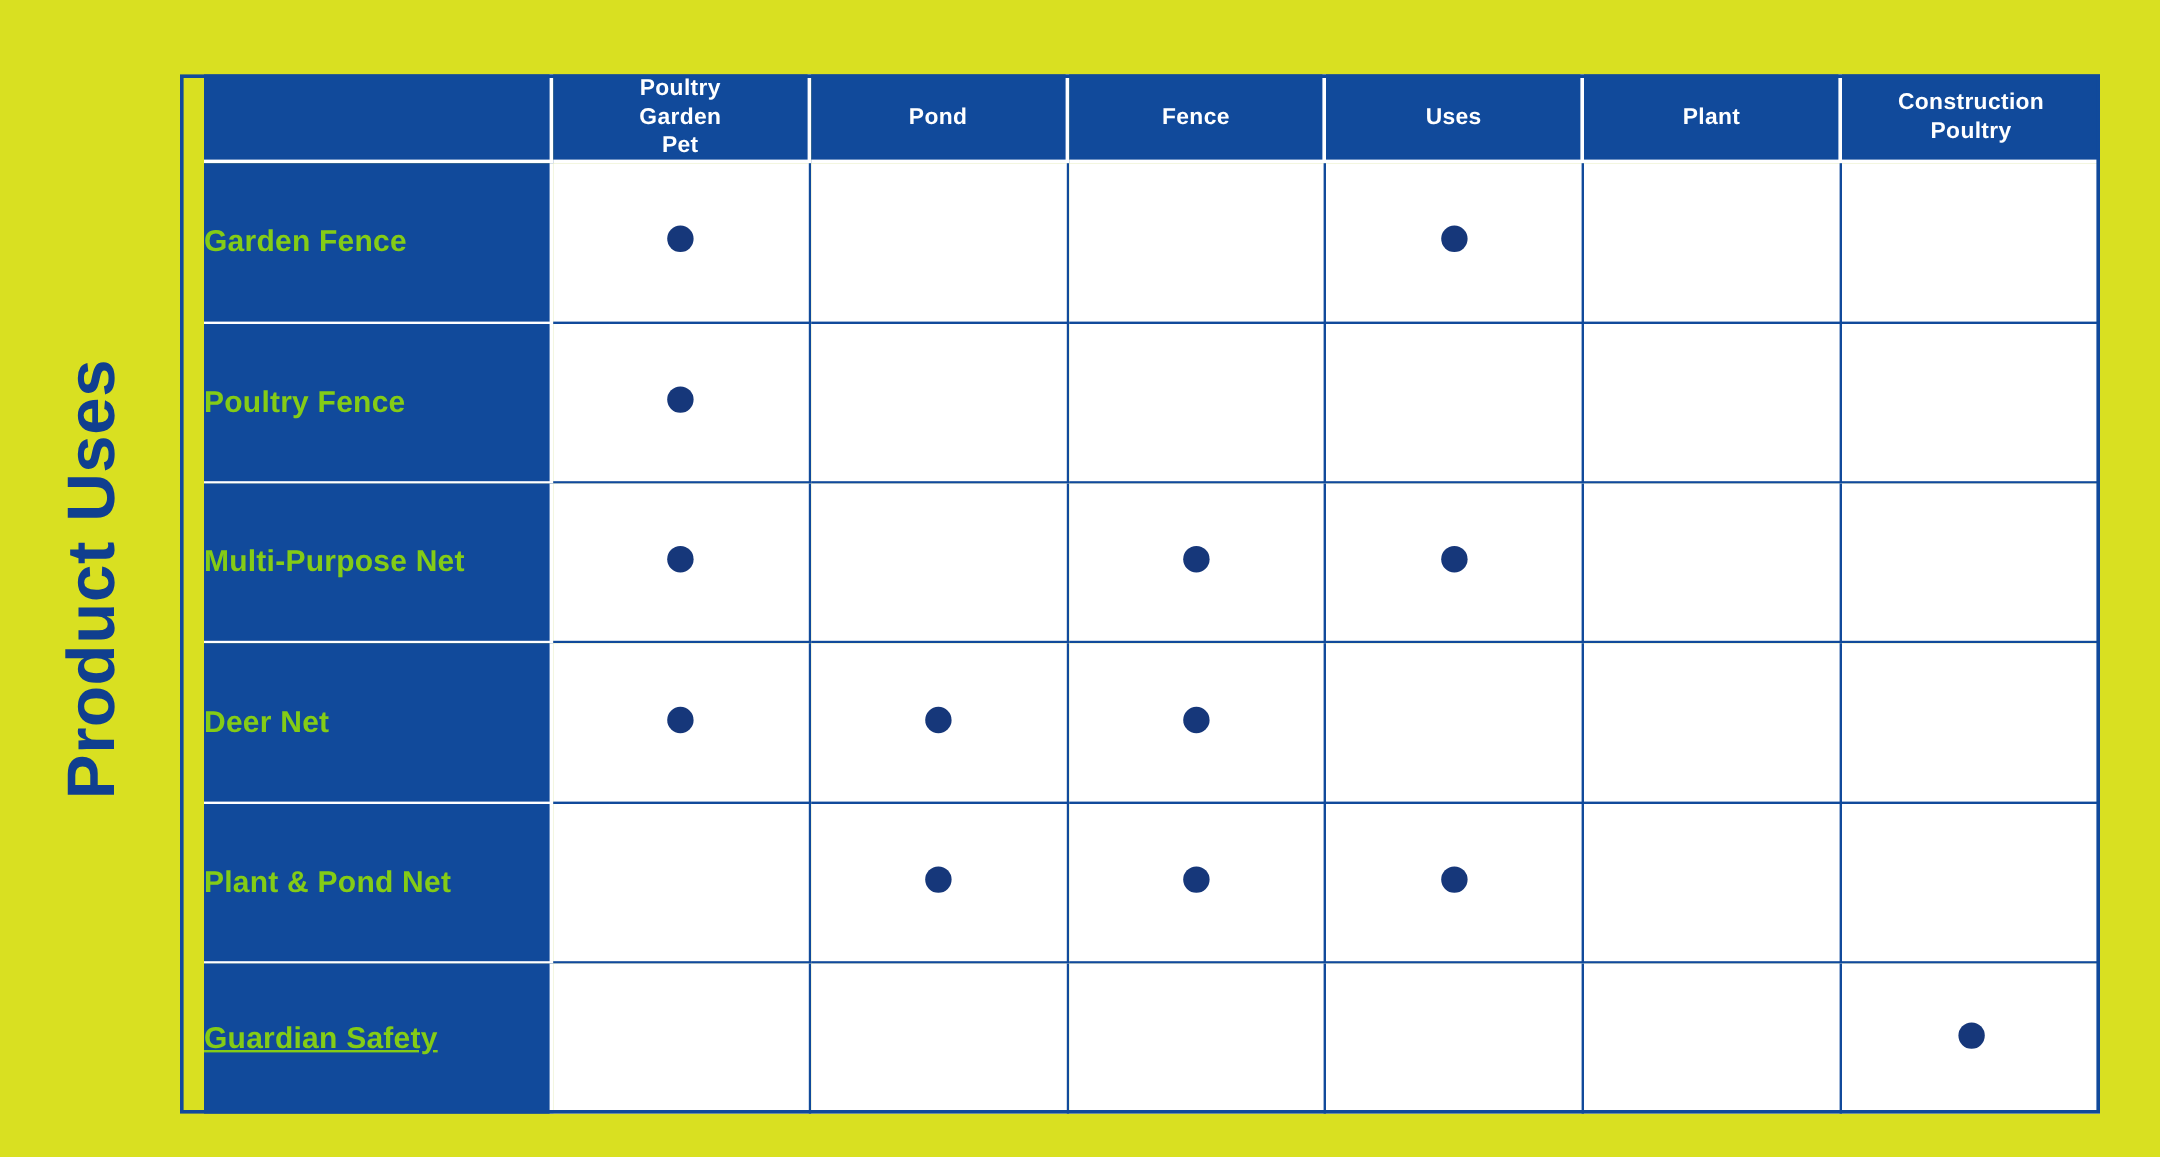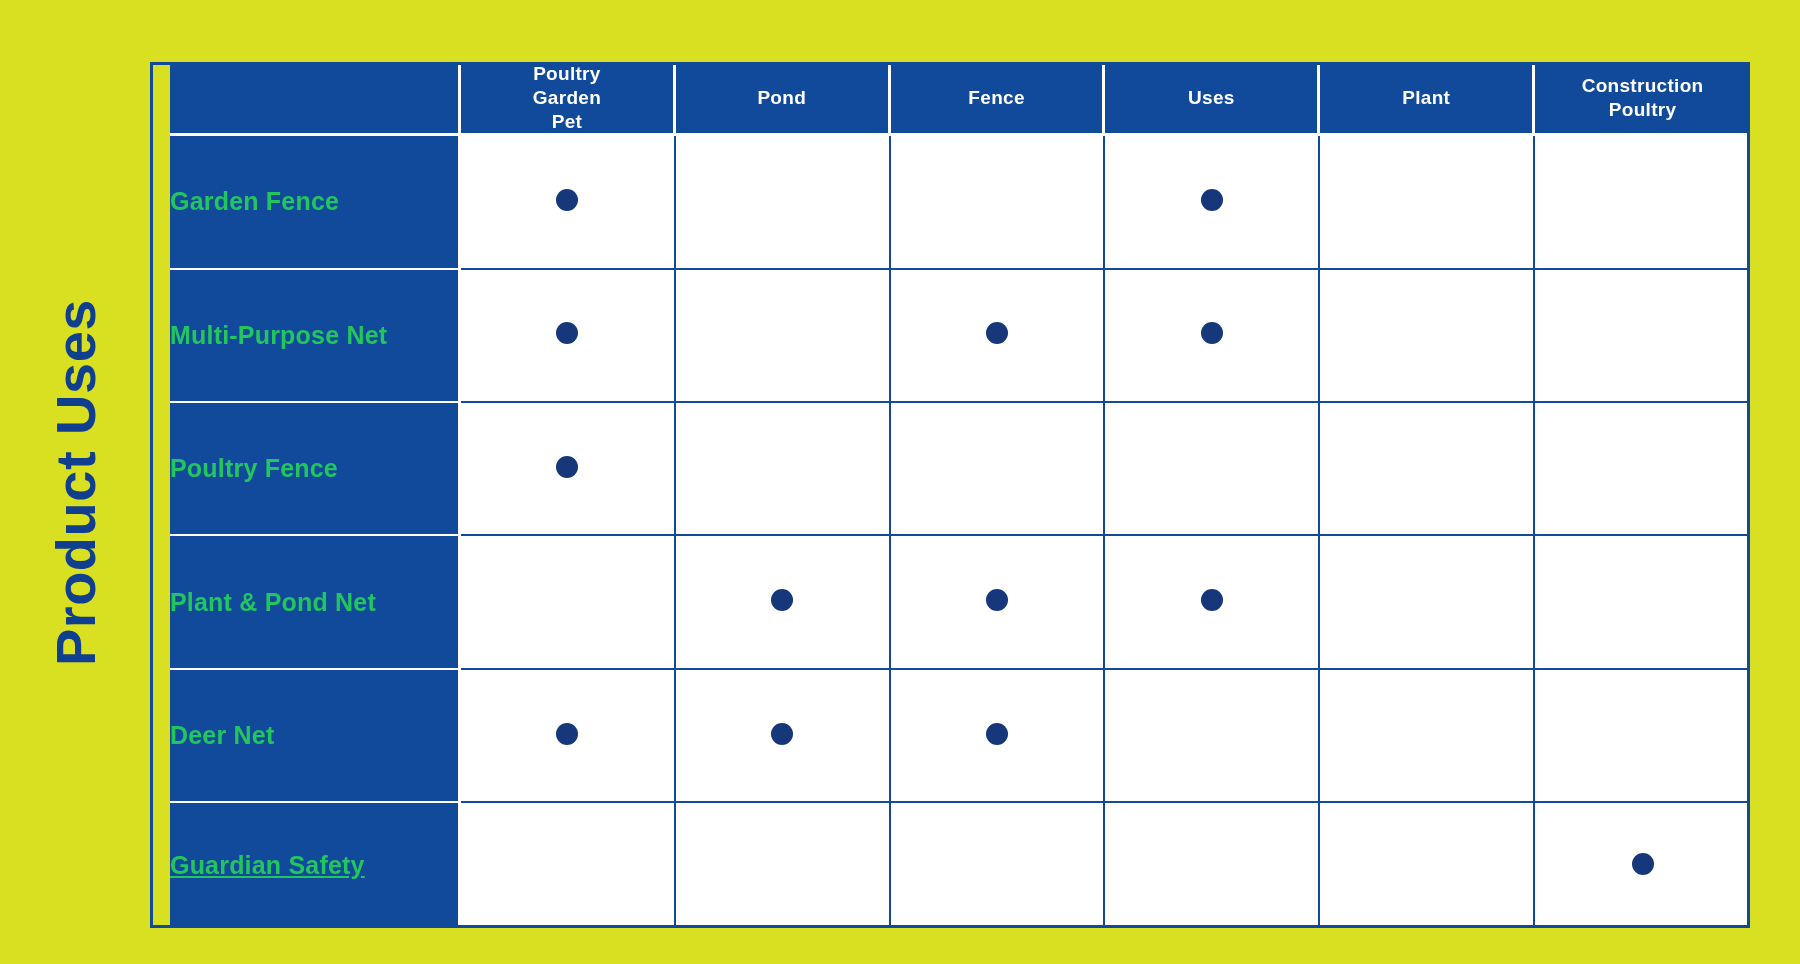--- a/index.html
+++ b/index.html
@@ -82,21 +82,21 @@
     line-height: 1.25;
     border-right: 3px solid #ffffff;
     border-bottom: 3px solid #ffffff;
     letter-spacing: 0.3px;
   }
   .colhead:last-child { border-right: none; }
 
   
   .rowhead {
     background: #114a9b;
-    color: #22c55e;
+    color: #84cc16;
     font-size: 25px;
     font-weight: bold;
     text-align: left;
     vertical-align: middle;
     padding-left: 18px;
     border-right: 3px solid #ffffff;
     border-bottom: 2px solid #ffffff;
     letter-spacing: 0.2px;
   }
   tr:last-child .rowhead { border-bottom: none; text-decoration: underline; }
@@ -176,55 +176,55 @@
           <td class="cell"><span class="dot"></span></td>
           <td class="cell"></td>
           <td class="cell"></td>
           <td class="cell"><span class="dot"></span></td>
           <td class="cell"></td>
           <td class="cell"></td>
         </tr>
 
 
         <tr>
+          <th class="rowhead">Poultry Fence</th>
+          <td class="cell"><span class="dot"></span></td>
+          <td class="cell"></td>
+          <td class="cell"></td>
+          <td class="cell"></td>
+          <td class="cell"></td>
+          <td class="cell"></td>
+        </tr>
+
+        <tr>
           <th class="rowhead">Multi-Purpose Net</th>
           <td class="cell"><span class="dot"></span></td>
           <td class="cell"></td>
           <td class="cell"><span class="dot"></span></td>
           <td class="cell"><span class="dot"></span></td>
           <td class="cell"></td>
           <td class="cell"></td>
         </tr>
 
         <tr>
-          <th class="rowhead">Poultry Fence</th>
-          <td class="cell"><span class="dot"></span></td>
-          <td class="cell"></td>
-          <td class="cell"></td>
+          <th class="rowhead">Deer Net</th>
+          <td class="cell"><span class="dot"></span></td>
+          <td class="cell"><span class="dot"></span></td>
+          <td class="cell"><span class="dot"></span></td>
           <td class="cell"></td>
           <td class="cell"></td>
           <td class="cell"></td>
         </tr>
 
         <tr>
           <th class="rowhead">Plant &amp; Pond Net</th>
           <td class="cell"></td>
           <td class="cell"><span class="dot"></span></td>
           <td class="cell"><span class="dot"></span></td>
           <td class="cell"><span class="dot"></span></td>
-          <td class="cell"></td>
-          <td class="cell"></td>
-        </tr>
-
-        <tr>
-          <th class="rowhead">Deer Net</th>
-          <td class="cell"><span class="dot"></span></td>
-          <td class="cell"><span class="dot"></span></td>
-          <td class="cell"><span class="dot"></span></td>
-          <td class="cell"></td>
           <td class="cell"></td>
           <td class="cell"></td>
         </tr>
 
         <tr>
           <th class="rowhead">Guardian Safety</th>
           <td class="cell"></td>
           <td class="cell"></td>
           <td class="cell"></td>
           <td class="cell"></td>

